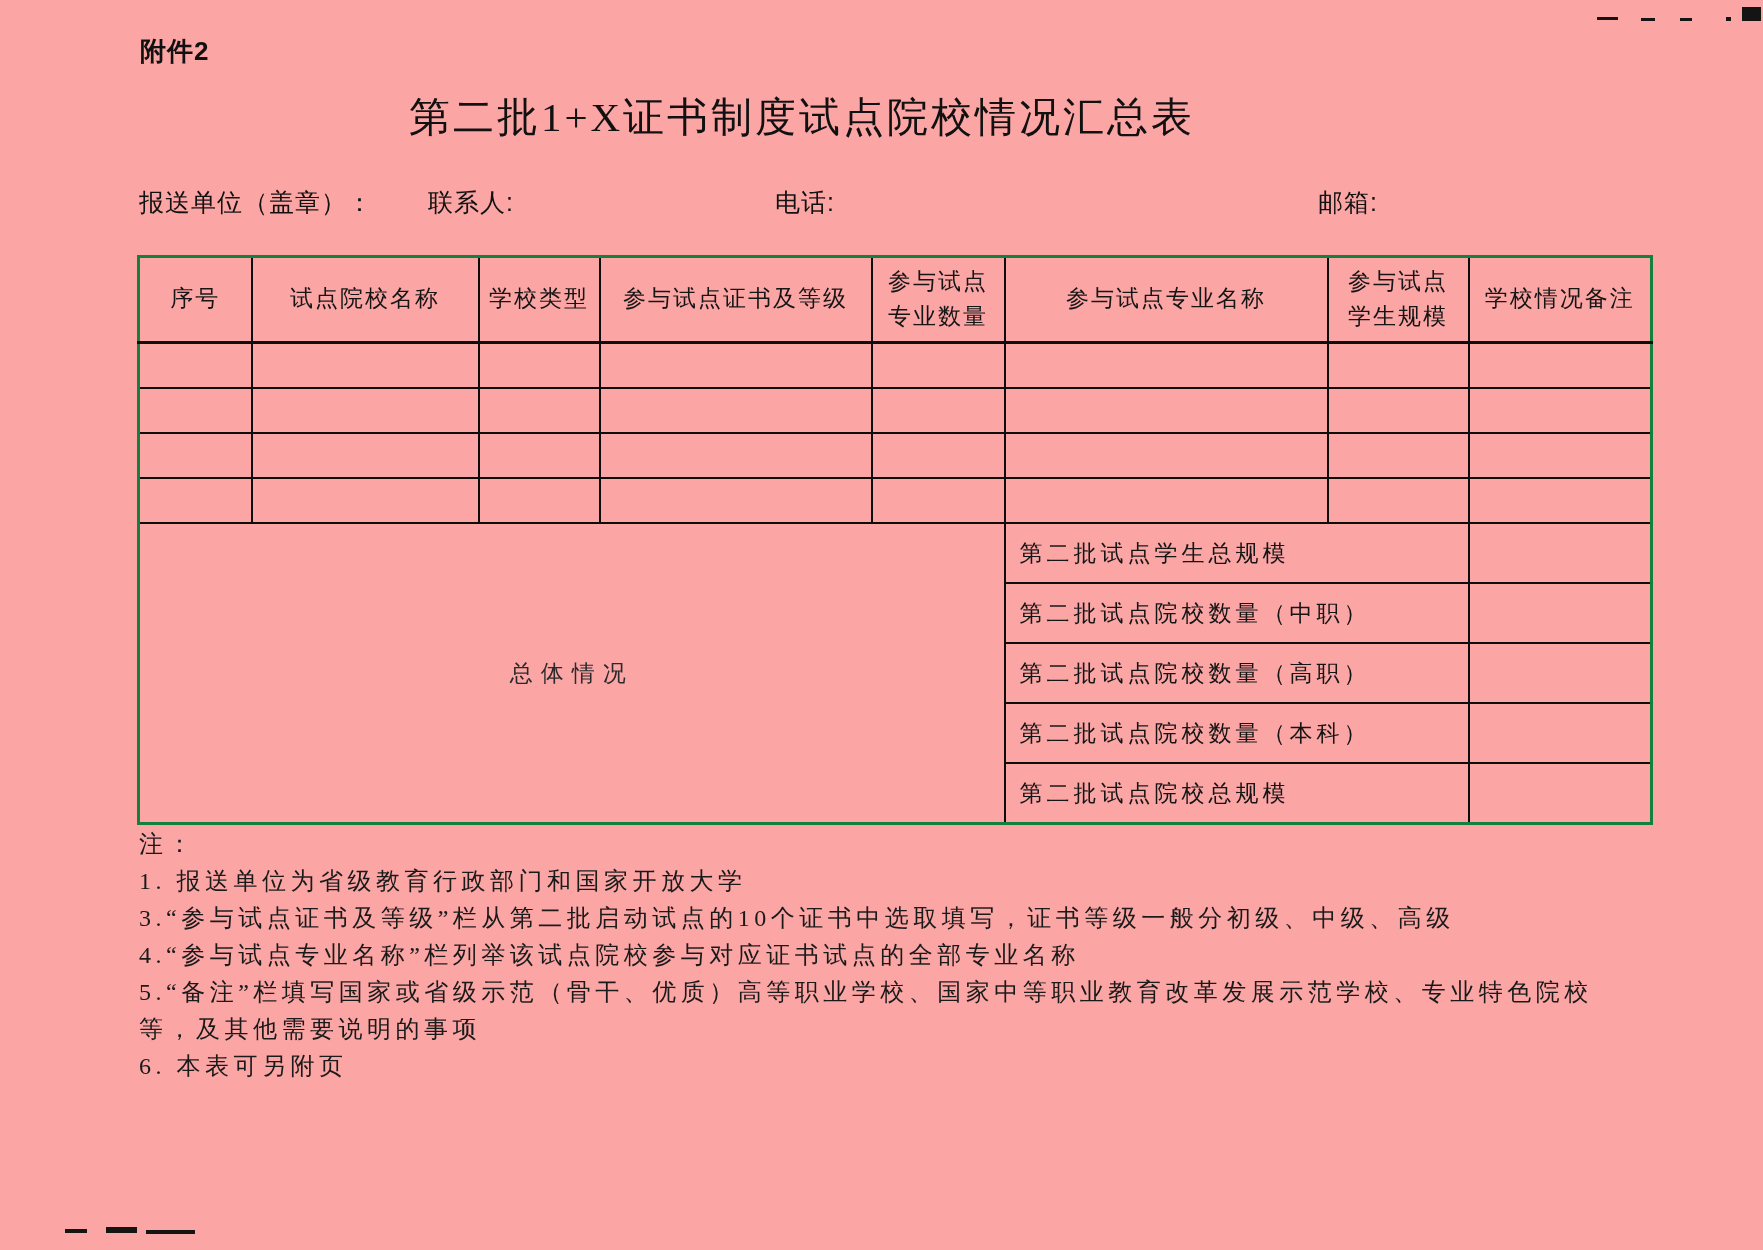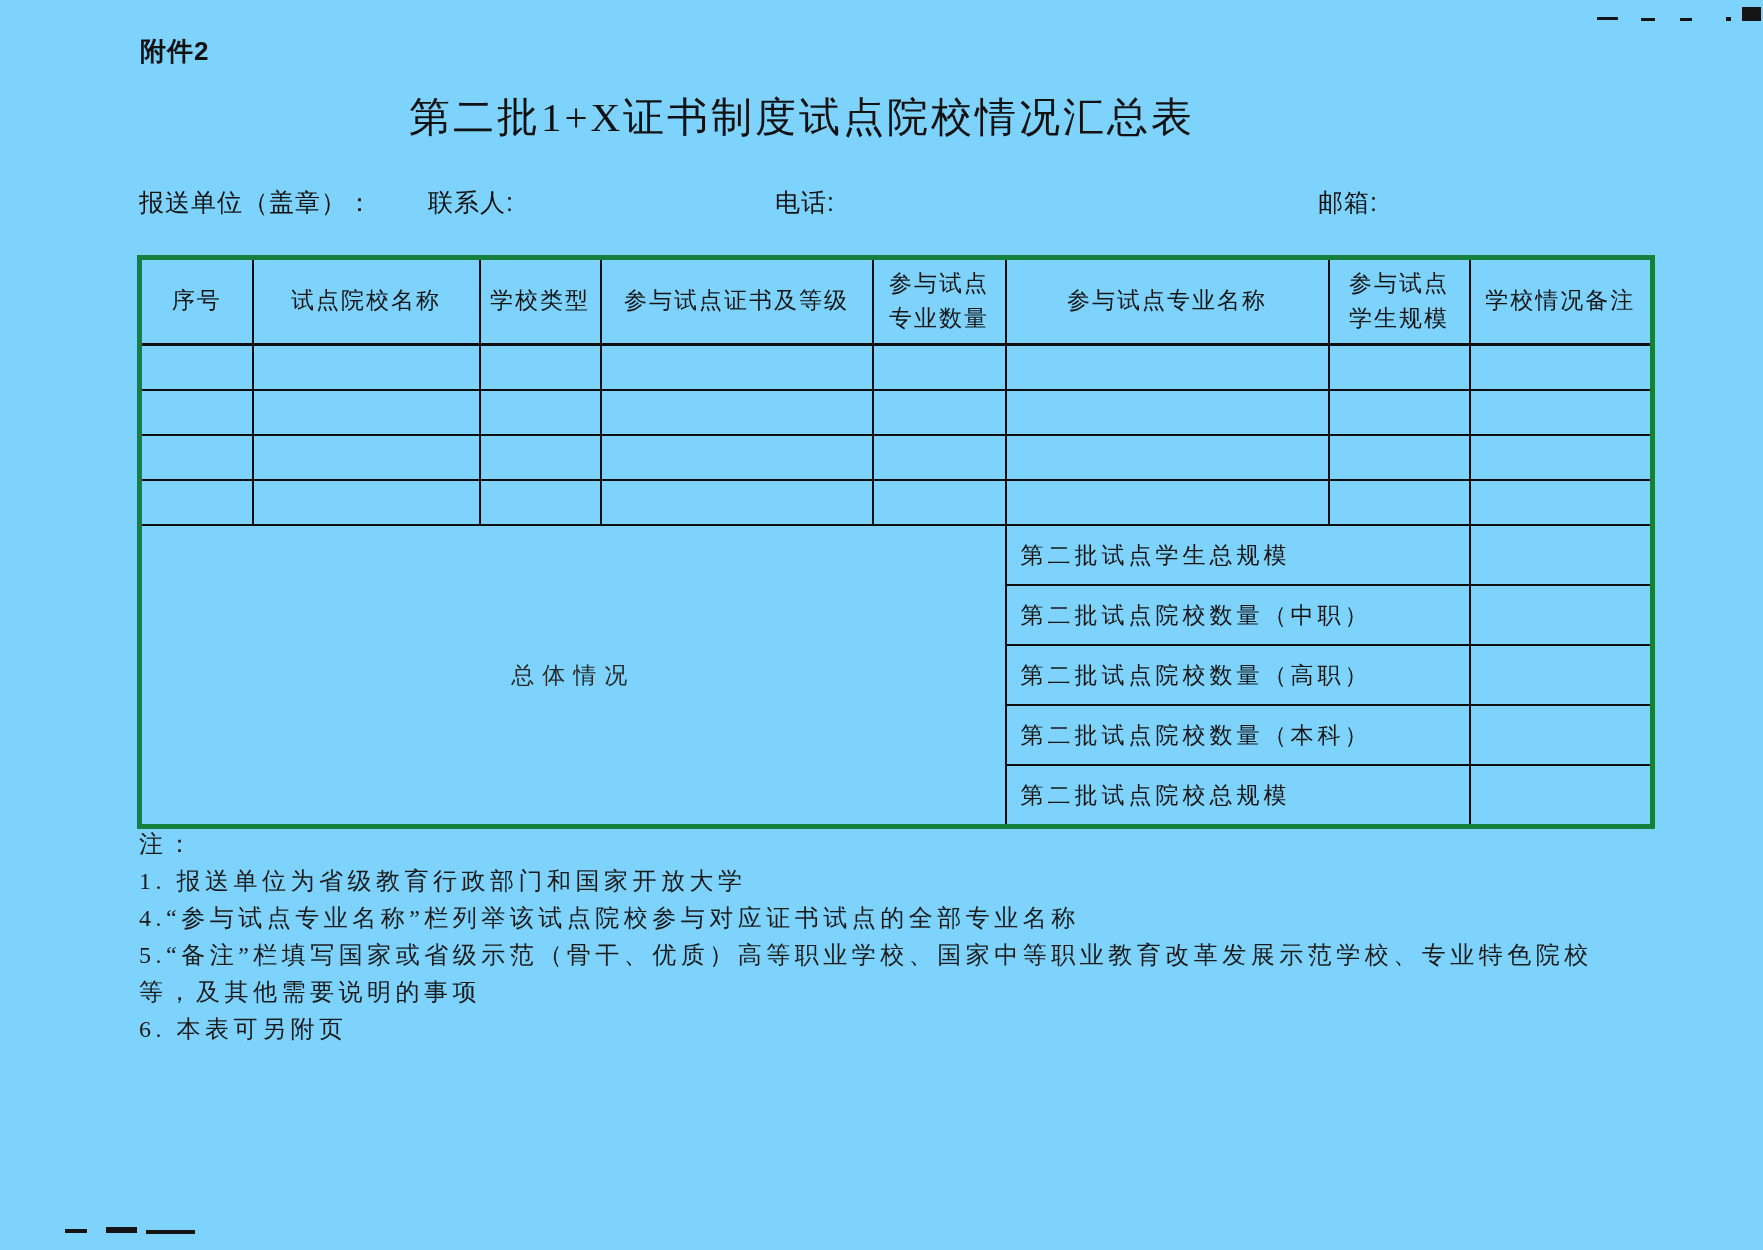--- a/index.html
+++ b/index.html
@@ -1,19 +1,19 @@
 <!DOCTYPE html>
 <html><head>
 <meta charset="utf-8">
 <style>
   html,body { margin:0; padding:0; background:#e8e8e8; }
   .page {
     position:relative;
     width:1763px; height:1250px;
-    background:#7dd3fc;
+    background:#fca5a5;
     color:#111;
     font-family:"Liberation Serif", serif;
     overflow:hidden;
   }
   .attachment-label {
     position:absolute; left:140px; top:34px;
     font-size:26px; font-weight:600;
     font-family:"Liberation Sans", sans-serif;
     letter-spacing:1px;
   }
@@ -31,21 +31,21 @@
   }
   .info-reporting { left:139px; }
   .info-contact   { left:428px; }
   .info-phone     { left:775px; }
   .info-email     { left:1318px; }
 
   table.form-table {
     position:absolute; left:137px; top:255px;
     width:1513px;
     border-collapse:collapse; table-layout:fixed;
-    border:5px solid #15803d;
+    border:3px solid #15803d;
   }
   .form-table th, .form-table td {
     border:2px solid #0d0d0d;
     padding:0;
     text-align:center; vertical-align:middle;
     font-weight:normal;
     font-size:23px;
     color:#151515;
   }
   tr.header-row th {
@@ -189,20 +189,21 @@
       <tr class="summary-row">
         <td class="sum-label" colspan="2">第二批试点院校总规模</td>
         <td class="sum-value"></td>
       </tr>
     </tbody>
   </table>
 
   <div class="notes">
     <div class="note-line">注：</div>
     <div class="note-line">1. 报送单位为省级教育行政部门和国家开放大学</div>
+    <div class="note-line">3.“参与试点证书及等级”栏从第二批启动试点的10个证书中选取填写，证书等级一般分初级、中级、高级</div>
     <div class="note-line">4.“参与试点专业名称”栏列举该试点院校参与对应证书试点的全部专业名称</div>
     <div class="note-line">5.“备注”栏填写国家或省级示范（骨干、优质）高等职业学校、国家中等职业教育改革发展示范学校、专业特色院校等，及其他需要说明的事项</div>
     <div class="note-line">6. 本表可另附页</div>
   </div>
 
   <div class="artifact a-tr1"></div>
   <div class="artifact a-tr2"></div>
   <div class="artifact a-tr3"></div>
   <div class="artifact a-tr4"></div>
   <div class="artifact a-tr5"></div>

